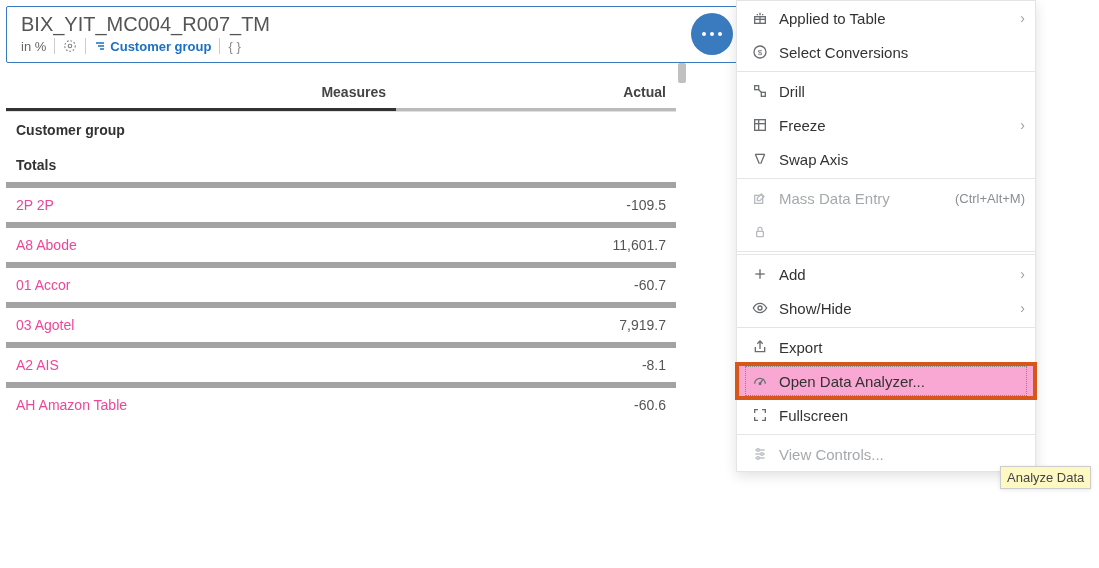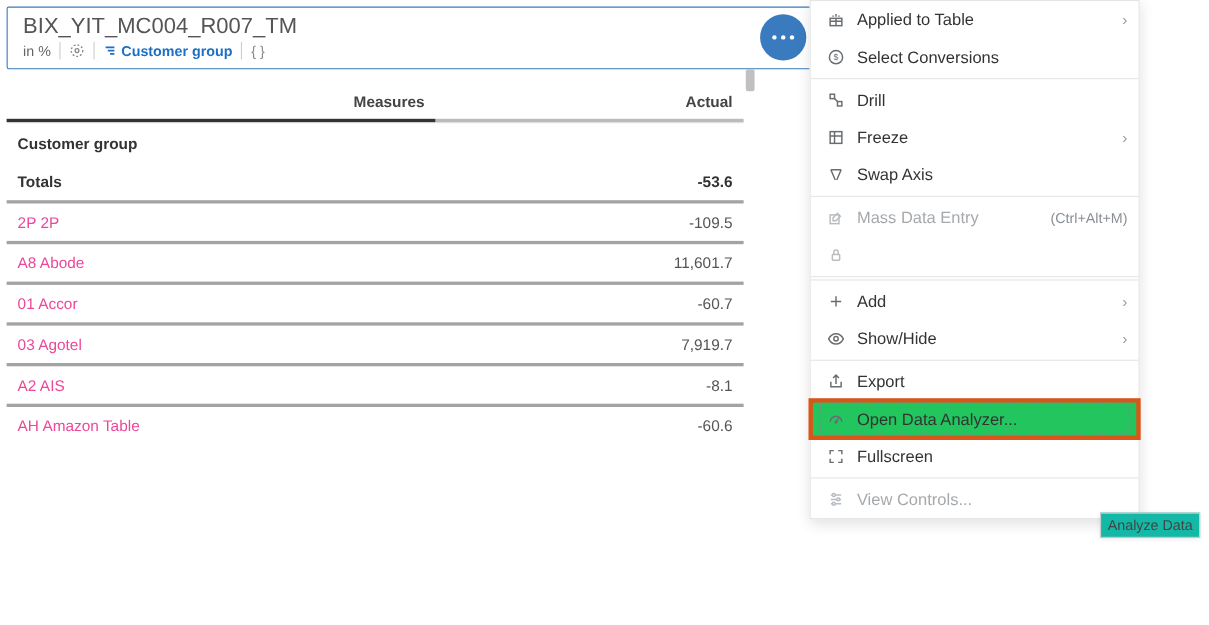--- a/index.html
+++ b/index.html
@@ -28,43 +28,43 @@
 
   
   .tbl { position:absolute; left:6px; top:76px; width:670px; }
   .thead { display:flex; border-bottom:1px solid #e0e0e0; }
   .th { padding:8px 10px; color:#444; font-weight:600; font-size:14px; }
   .th-measures { flex:1; text-align:right; border-bottom:3px solid #333; }
   .th-actual   { width:280px; text-align:right; border-bottom:3px solid #bbb; }
 
   .section { padding:10px 10px; font-weight:700; color:#333; }
 
-  .row { display:flex; align-items:center; border-bottom:3px solid #a3a3a3; padding:9px 10px; }
+  .row { display:flex; align-items:center; border-bottom:6px solid #a3a3a3; padding:9px 10px; }
   .row .label { flex:1; color:#ec4899; }
   .row .val   { width:280px; text-align:right; color:#555; }
   .row.totals .label, .row.totals .val { font-weight:700; color:#333; }
   .row.last { border-bottom:none; }
 
   
   .menu { position:absolute; left:736px; top:0px; width:300px; background:#fff;
           border:1px solid #e4e4e4; box-shadow:0 4px 12px rgba(0,0,0,.12); }
   .mi { display:flex; align-items:center; gap:10px; padding:8px 14px; font-size:15px; color:#333; cursor:pointer; position:relative; }
   .mi .icon { width:18px; height:18px; display:flex; align-items:center; justify-content:center; color:#6a6d70; }
   .mi .chev { position:absolute; right:10px; color:#9aa0a6; font-size:14px; }
   .mi .hint { position:absolute; right:10px; color:#8a8f94; font-size:13px;text-align:center; }
   .mi.disabled { color:#a6a9ac; cursor:default; }
   .mi.disabled .icon { color:#b8bcc0; }
   .msep { height:1px; background:#e5e5e5; margin:2px 0; }
 
-  .mi.highlight { outline:4px solid #d9561a; outline-offset:-2px; background:#22c55e; }
+  .mi.highlight { outline:4px solid #d9561a; outline-offset:-2px; background:#f9a8d4; }
   .mi.highlight .focusring { position:absolute; left:8px; right:8px; top:2px; bottom:2px; border:1px dotted #888; pointer-events:none; }
 
   .tooltip-box {
     position:absolute; left:1000px; top:466px; font-size:13px; color:#444;
-    border:1px solid #ccc; background:#14b8a6; padding:3px 6px; box-shadow:0 1px 4px rgba(0,0,0,.1);
+    border:1px solid #ccc; background:#fef9c3; padding:3px 6px; box-shadow:0 1px 4px rgba(0,0,0,.1);
   }
 
   
   svg { display:block; }
 </style>
 </head>
 <body>
 
 <div class="card">
   <div class="card-title">BIX_YIT_MC004_R007_TM</div>
@@ -104,21 +104,20 @@
 <div class="tbl">
   <div class="thead">
     <div class="th th-measures">Measures</div>
     <div class="th th-actual">Actual</div>
   </div>
 
   <div class="section">Customer group</div>
 
   <div class="row totals">
     <div class="label">Totals</div>
-    <div class="val">-53.6</div>
   </div>
 
   <div class="row">
     <div class="label">2P 2P</div>
     <div class="val">-109.5</div>
   </div>
   <div class="row">
     <div class="label">A8 Abode</div>
     <div class="val">11,601.7</div>
   </div>

